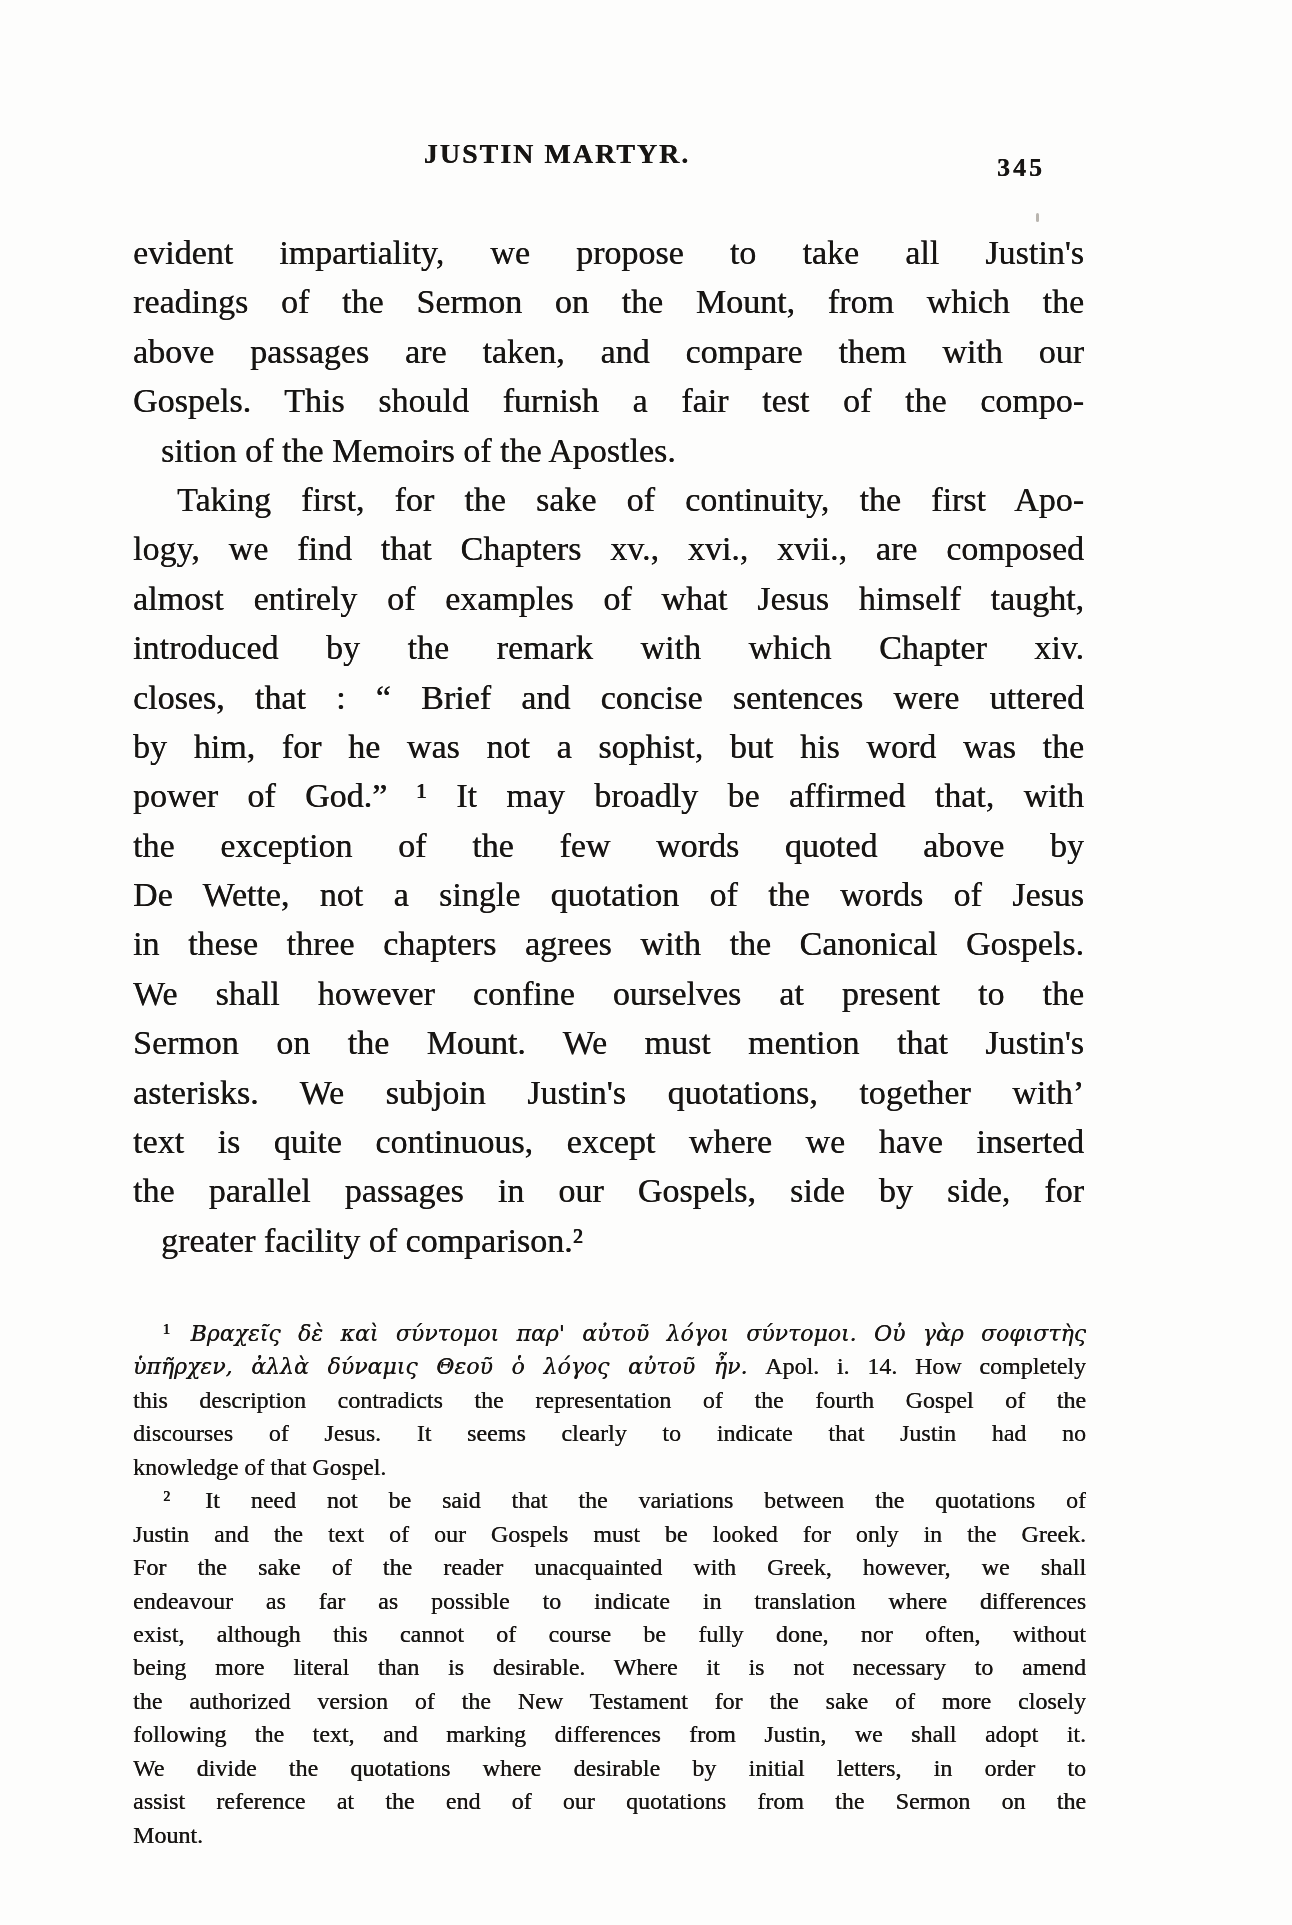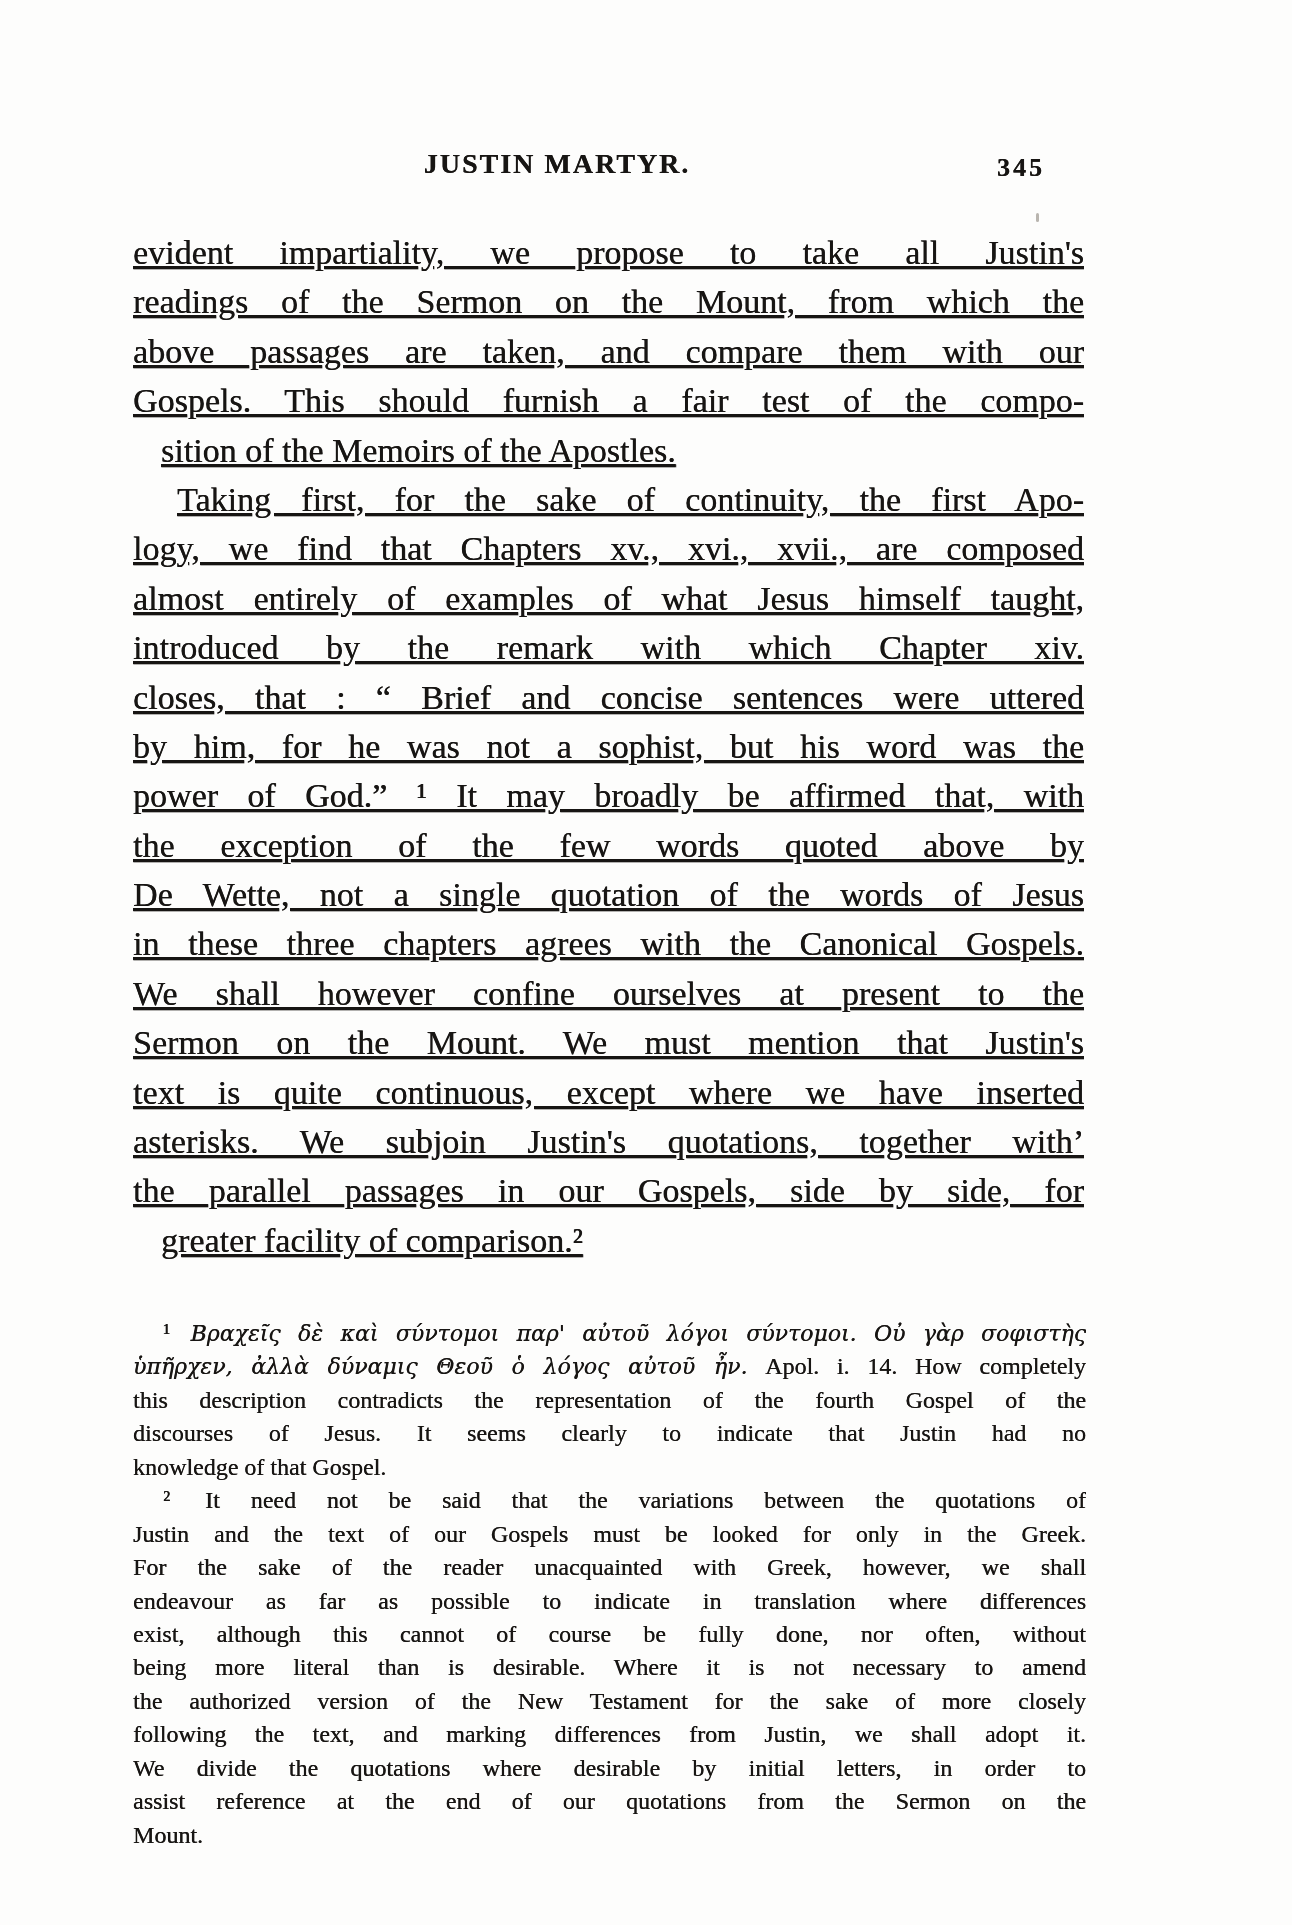--- a/index.html
+++ b/index.html
@@ -7,21 +7,21 @@
     position: relative;
     width: 1292px;
     height: 1925px;
     background: #fdfdfc;
     font-family: "Liberation Serif", serif;
     color: #171513;
     overflow: hidden;
   }
   .running-head {
     position: absolute;
-    top: 148px;
+    top: 138px;
     left: 0;
     width: 1114px;
     text-align: center;
     font-size: 28px;
     letter-spacing: 2px;
     font-weight: 600;
     text-shadow: 0.3px 0.3px 0 #2a2622;
   }
   .page-number {
     position: absolute;
@@ -33,21 +33,20 @@
     text-shadow: 0.3px 0.3px 0 #2a2622;
     margin-top: 16px;
   }
   .body-text {
     position: absolute;
     top: 228px;
     left: 133px;
     width: 951px;
     font-size: 34px;
     text-shadow: 0.35px 0.35px 0 #242220;
-    text-decoration: underline;
   }
   .bline {
     height: 49.4px;
     line-height: 49.4px;
     text-align: justify;
     text-align-last: justify;
     overflow: hidden;
     white-space: nowrap;
   }
   .bline.end { text-align-last: left; margin-left: 28px; }
@@ -106,22 +105,22 @@
     <div class="bline">almost entirely of examples of what Jesus himself taught,</div>
     <div class="bline">introduced by the remark with which Chapter xiv.</div>
     <div class="bline">closes, that : “ Brief and concise sentences were uttered</div>
     <div class="bline">by him, for he was not a sophist, but his word was the</div>
     <div class="bline">power of God.” ¹ It may broadly be affirmed that, with</div>
     <div class="bline">the exception of the few words quoted above by</div>
     <div class="bline">De Wette, not a single quotation of the words of Jesus</div>
     <div class="bline">in these three chapters agrees with the Canonical Gospels.</div>
     <div class="bline">We shall however confine ourselves at present to the</div>
     <div class="bline">Sermon on the Mount. We must mention that Justin's</div>
+    <div class="bline">asterisks. We subjoin Justin's quotations, together with’</div>
     <div class="bline">text is quite continuous, except where we have inserted</div>
-    <div class="bline">asterisks. We subjoin Justin's quotations, together with’</div>
     <div class="bline">the parallel passages in our Gospels, side by side, for</div>
     <div class="bline end">greater facility of comparison.²</div>
   </div>
 
   <div class="footnotes">
     <div class="fline indent"><span class="fnmark">¹ </span><span class="greek">Βραχεῖς δὲ καὶ σύντομοι παρ' αὐτοῦ λόγοι σύντομοι. Οὐ γὰρ σοφιστὴς</span></div>
     <div class="fline"><span class="greek">ὑπῆρχεν, ἀλλὰ δύναμις Θεοῦ ὁ λόγος αὐτοῦ ἦν.</span><span> Apol. i. 14. How completely</span></div>
     <div class="fline">this description contradicts the representation of the fourth Gospel of the</div>
     <div class="fline">discourses of Jesus. It seems clearly to indicate that Justin had no</div>
     <div class="fline end">knowledge of that Gospel.</div>

